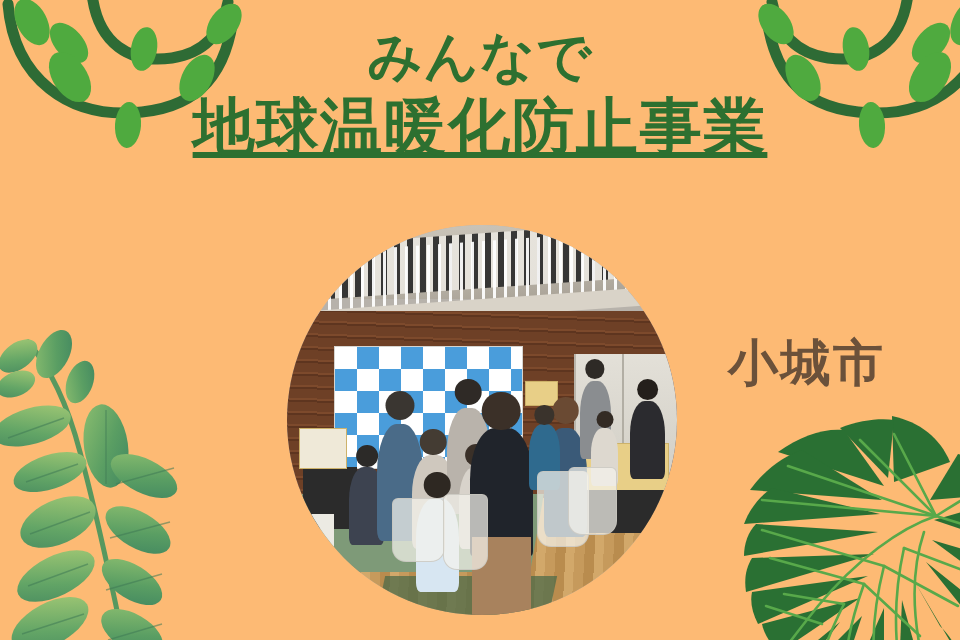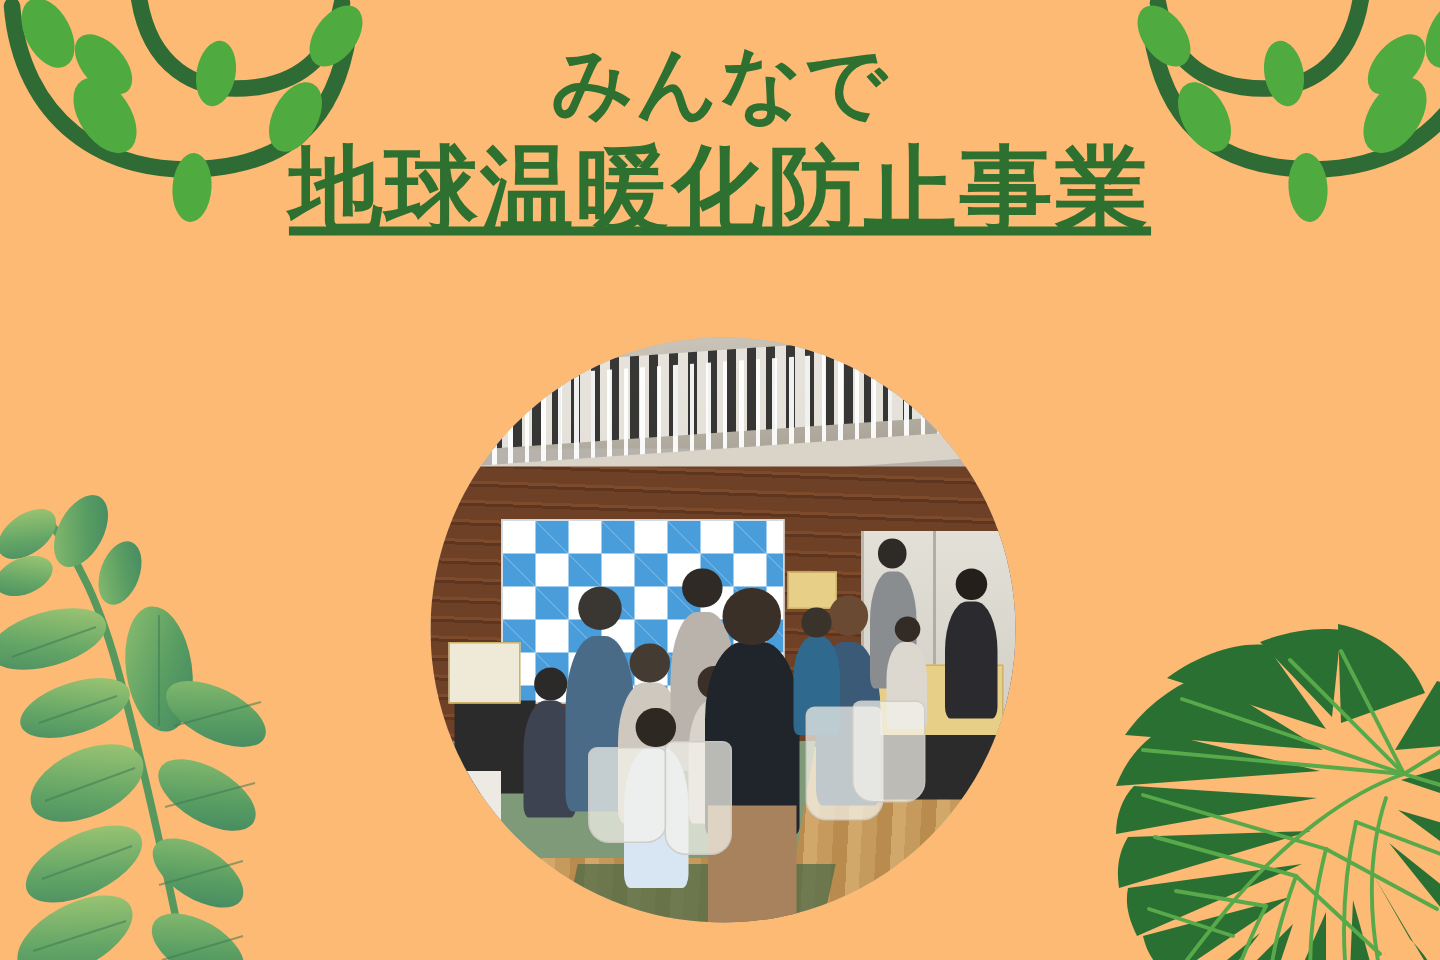--- a/index.html
+++ b/index.html
@@ -217,20 +217,21 @@
       <ellipse cx="207" cy="78" rx="15" ry="25" transform="rotate(28 207 78)"></ellipse>
       <ellipse cx="138" cy="125" rx="13" ry="23" transform="rotate(4 138 125)"></ellipse>
     </g>
   </svg>
 
   <div class="title-block">
     <span class="title-line1">みんなで</span>
     <span class="title-line2">地球温暖化防止事業</span>
   </div>
 
+  <div class="city-name">小城市</div>
 
   <div class="photo-circle">
     <div class="photo-inner">
 
       <div class="ph-ceiling"></div>
       <div class="ph-windowband"></div>
       <div class="ph-railing"></div>
       <div class="ph-railcap"></div>
       <div class="ph-wall"></div>
       <div class="ph-doors"></div>

